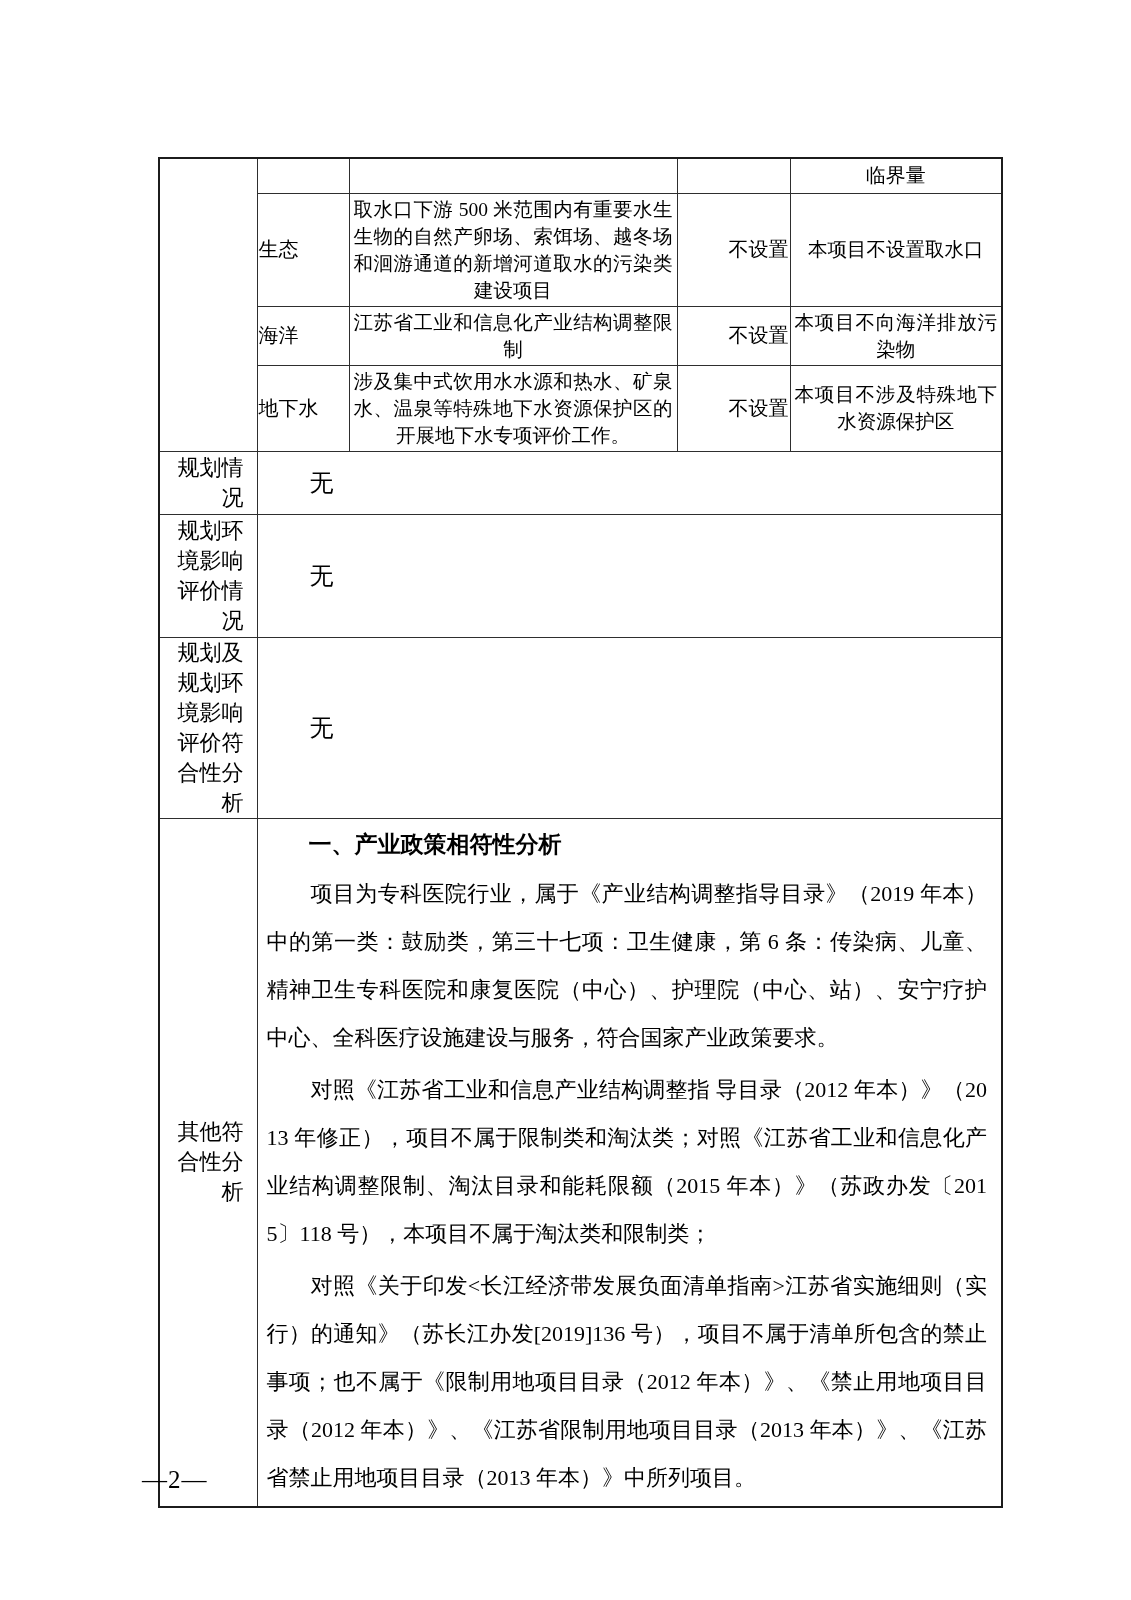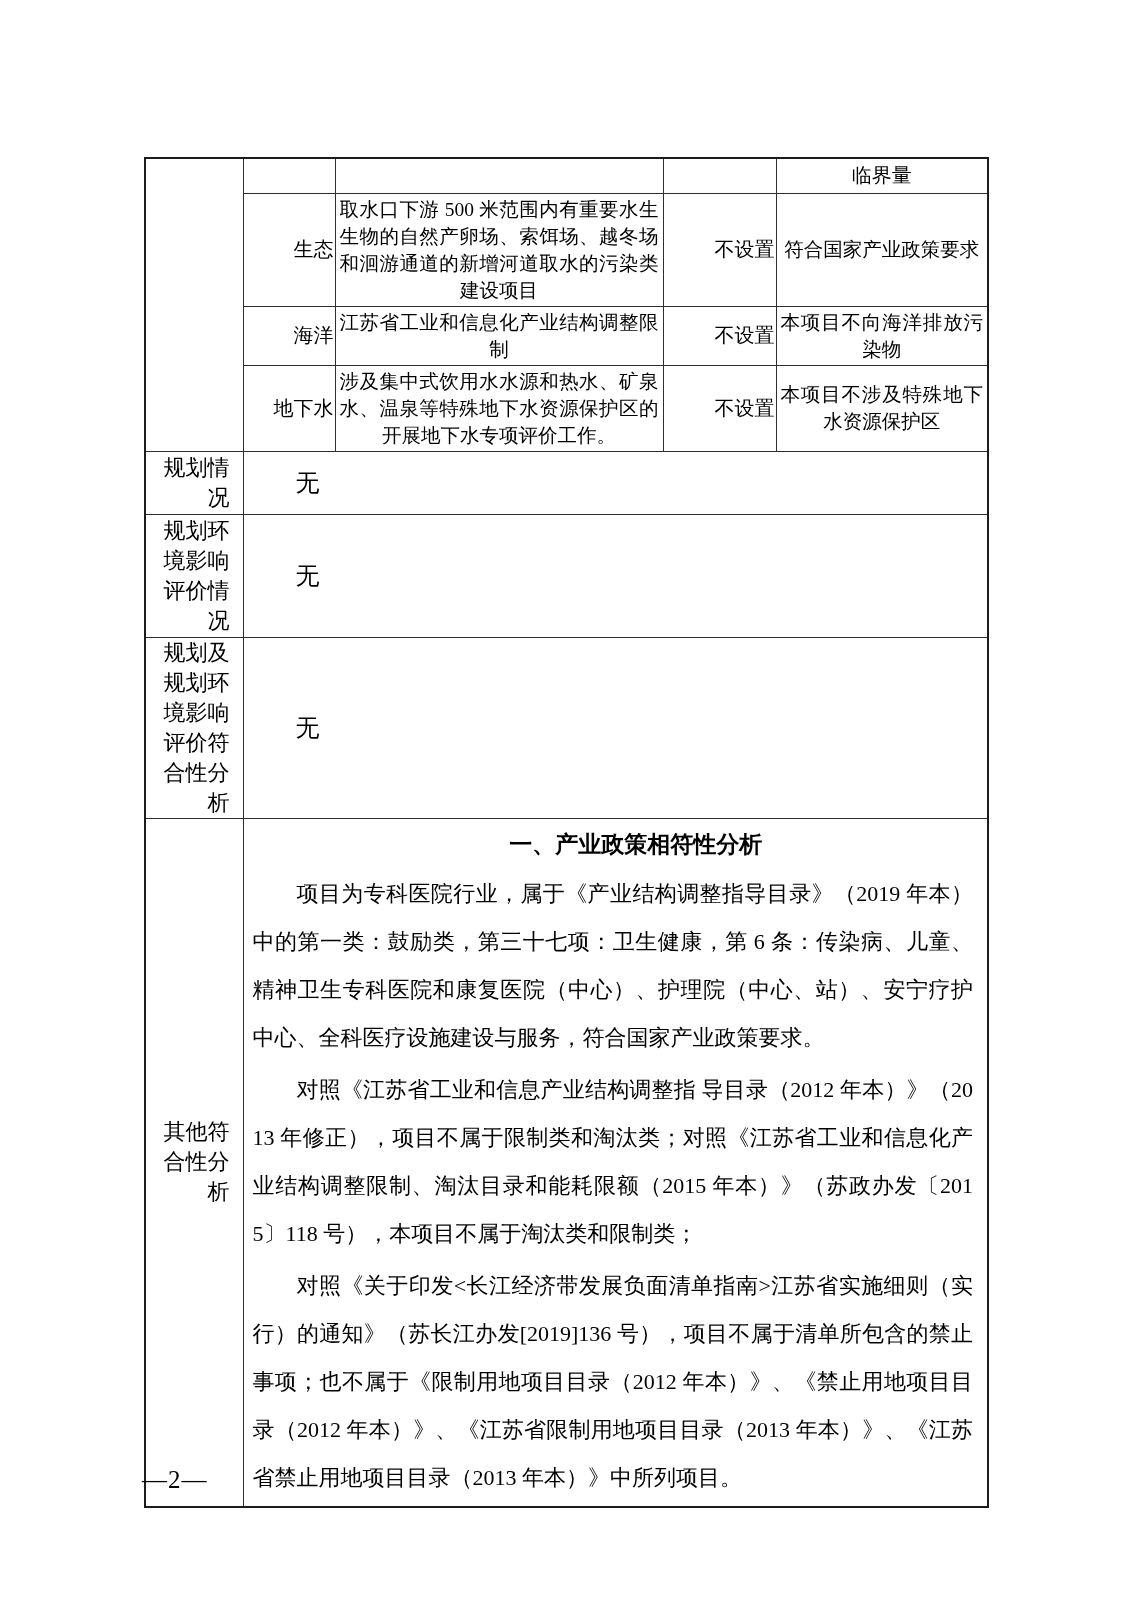--- a/index.html
+++ b/index.html
@@ -5,21 +5,21 @@
   html,body { margin:0; padding:0; background:#e8e8e8; }
   .page {
     position:relative;
     width:1131px; height:1600px;
     margin:0 auto;
     background:#ffffff;
     font-family:"Liberation Serif","DejaVu Serif",serif;
     color:#000;
   }
   table.doc-table {
-    position:absolute; left:144px; top:157px;
+    position:absolute; left:158px; top:157px;
     width:843px;
     border-collapse:collapse;
     table-layout:fixed;
     border:2px solid #1c1c1c;
   }
   table.doc-table td {
     border:1px solid #2e2e2e;
     vertical-align:middle;
     overflow:hidden;
   }
@@ -33,21 +33,21 @@
   tr.r-other    { height:615px; }
 
   td.c-label {
     text-align:right;
     font-size:22px;
     line-height:30px;
     padding:0 13px;
     word-break:break-all;
   }
   td.c-cat {
-    text-align:right;
+    text-align:left;
     font-size:20px;
   }
   td.c-desc, td.c-remark {
     font-size:19.5px;
     line-height:27px;
     text-align:justify;
     text-align-last:center;
     padding:2px 4px;
     word-break:break-all;
   }
@@ -66,21 +66,20 @@
   td.c-other {
     vertical-align:top;
     padding:4px 10px 0 5px;
     font-size:22px;
   }
   .other-heading {
     font-weight:bold;
     font-size:23px;
     line-height:43px;
     text-indent:2em;
-    text-align:center;
   }
   .other-body p {
     margin:4px;
     text-indent:2em;
     line-height:48px;
     text-align:justify;
     word-break:break-all;
   }
   .page-number {
     position:absolute;
@@ -108,21 +107,21 @@
         <td class="c-cat"></td>
         <td class="c-desc"></td>
         <td class="c-set"></td>
         <td class="c-threshold">临界量</td>
       </tr>
 
       <tr class="r-eco">
         <td class="c-cat">生态</td>
         <td class="c-desc">取水口下游 500 米范围内有重要水生生物的自然产卵场、索饵场、越冬场和洄游通道的新增河道取水的污染类建设项目</td>
         <td class="c-set">不设置</td>
-        <td class="c-remark">符合国家产业政策要求</td>
+        <td class="c-remark">本项目不设置取水口</td>
       </tr>
 
       <tr class="r-sea">
         <td class="c-cat">海洋</td>
         <td class="c-desc">江苏省工业和信息化产业结构调整限制</td>
         <td class="c-set">不设置</td>
         <td class="c-remark">本项目不向海洋排放污染物</td>
       </tr>
 
       <tr class="r-ground">

